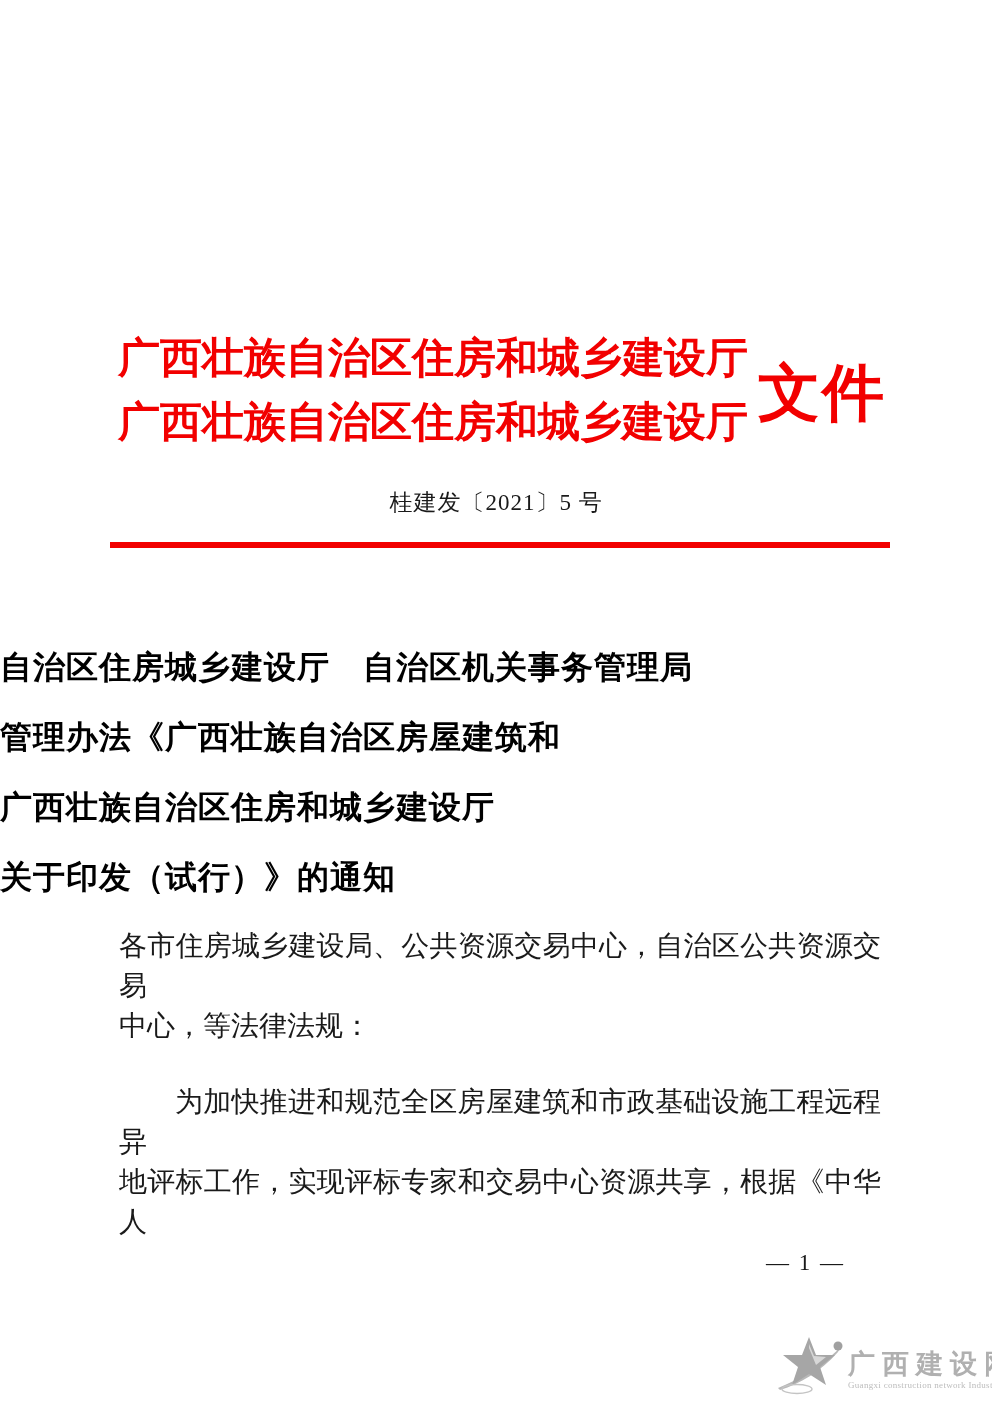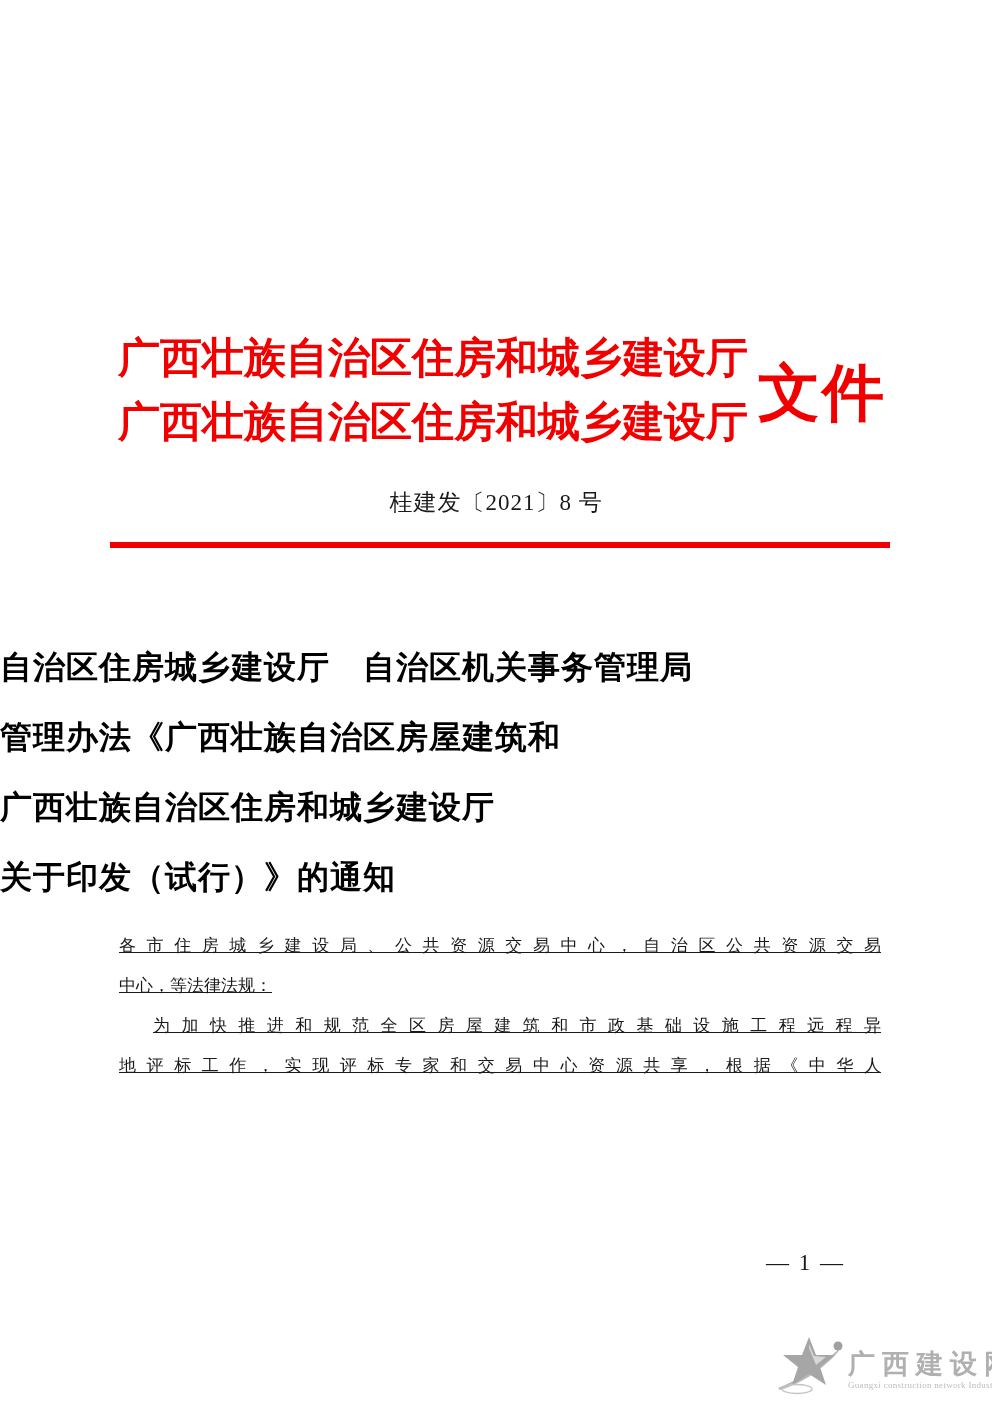--- a/index.html
+++ b/index.html
@@ -82,32 +82,31 @@
     line-height: 70px;
     letter-spacing: 1px;
   }
 
   
   .body-block {
     position: absolute;
     top: 926px;
     left: 119px;
     width: 762px;
-    font-size: 17px;
+    font-size: 28px;
     line-height: 40px;
     color: var(--ink);
-    text-decoration: underline;
   }
   .body-line {
     text-align: justify;
     text-align-last: justify;
     min-height: 40px;
   }
   .body-line.align-left { text-align-last: left; }
-  .body-line.indent { text-indent: 2em; }
+  .body-line.indent { text-indent: 2em; margin-top: 36px; }
 
   
   .page-number {
     position: absolute;
     top: 1250px;
     right: 147px;
     font-size: 23px;
     color: var(--ink);
     letter-spacing: 2px;
   }
@@ -144,21 +143,21 @@
 <div class="page">
 
   <div class="letterhead">
     <div class="org-col">
       <div class="org-line">广西壮族自治区住房和城乡建设厅</div>
       <div class="org-line">广西壮族自治区住房和城乡建设厅</div>
     </div>
     <div class="doc-type">文件</div>
   </div>
 
-  <div class="doc-number">桂建发〔2021〕8 号</div>
+  <div class="doc-number">桂建发〔2021〕5 号</div>
 
   <div class="red-rule"></div>
 
   <div class="title-block">
     <div>自治区住房城乡建设厅　自治区机关事务管理局</div>
     <div>管理办法《广西壮族自治区房屋建筑和</div>
     <div>广西壮族自治区住房和城乡建设厅</div>
     <div>关于印发（试行）》的通知</div>
   </div>
 

